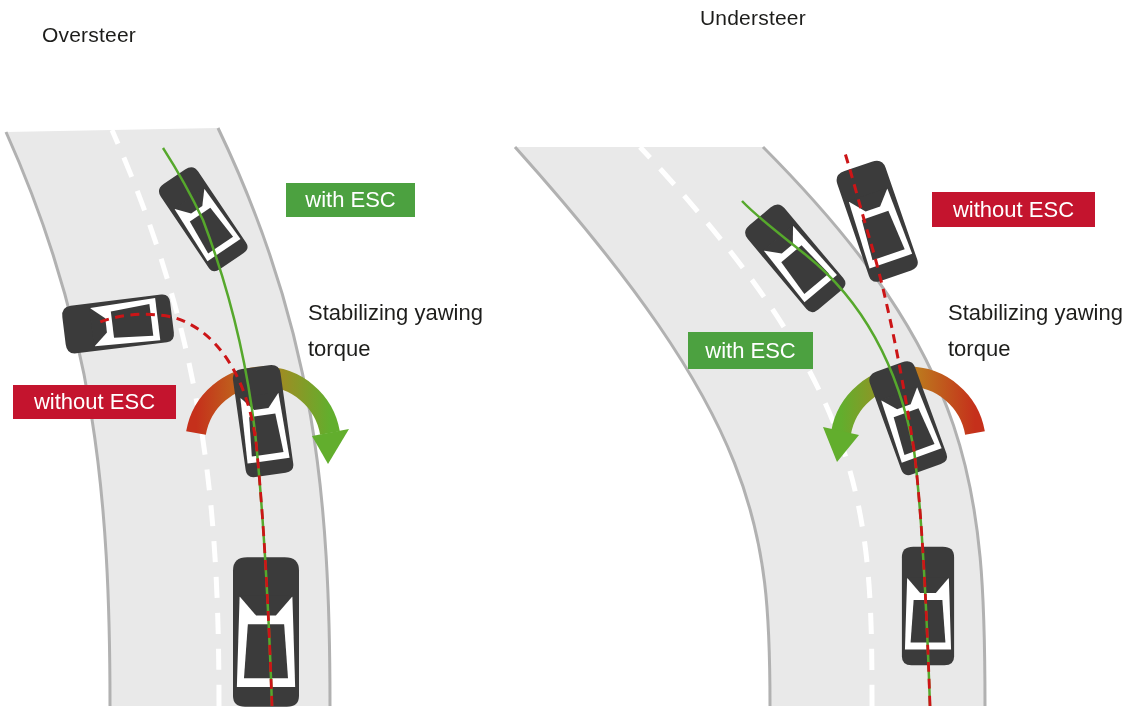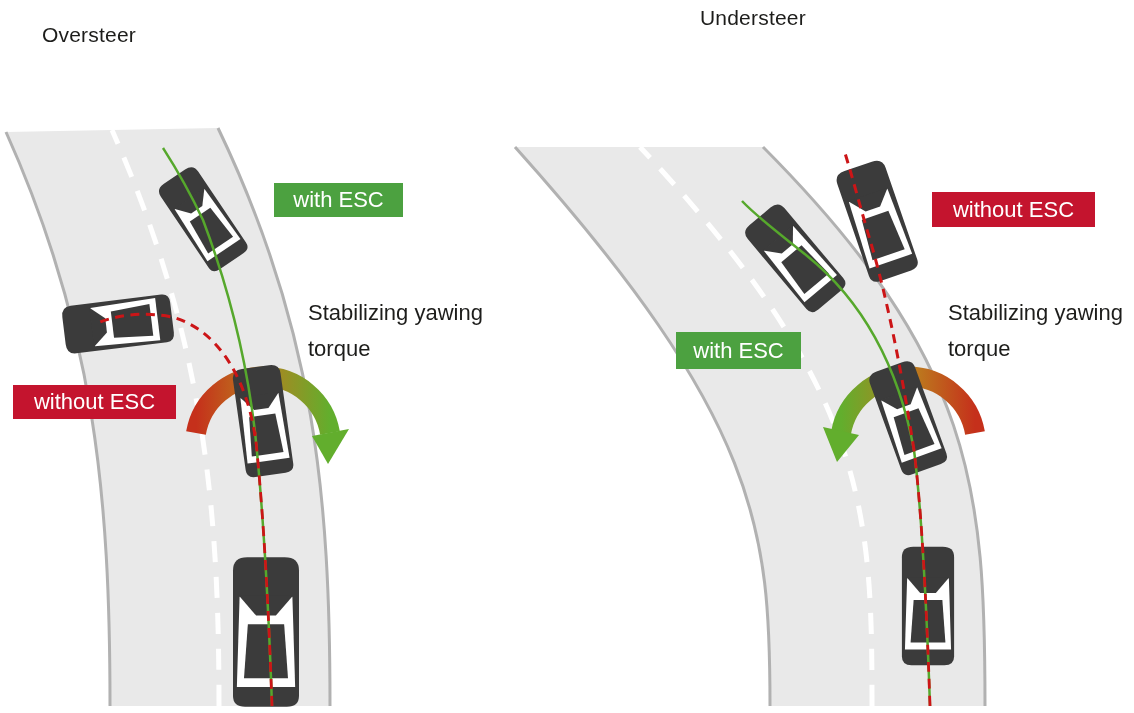--- a/index.html
+++ b/index.html
@@ -2,21 +2,21 @@
 <html style="--background: #ffffff; --text: #1d1d1b; --esc-green: #4ca140; --esc-red: #c4142e; --road-fill: #e9e9e9; --road-edge: #b1b1b1; --lane-marking: #ffffff; --car-body: #3b3b3b; --path-with-esc: #56a82c; --path-without-esc: #cc1517; --arrow-red: #c5301b; --arrow-mid: #bc7c1e; --arrow-green: #62ae2d;"><head>
 <meta charset="utf-8">
 <style>
   html,body{margin:0;padding:0;}
   body{background:var(--background,#fff);font-family:"Liberation Sans",sans-serif;}
   .stage{position:relative;width:1134px;height:713px;overflow:hidden;background:var(--background,#fff);}
   .scene{position:absolute;top:0;}
   .title{position:absolute;margin:0;font-size:21px;font-weight:500;color:var(--text,#1d1d1b);letter-spacing:.2px;}
   .badge{position:absolute;display:flex;align-items:center;justify-content:center;
          color:#fff;font-size:22px;white-space:nowrap;}
-  .badge.green{background:var(--esc-green,#4ca140);}
+  .badge.green{background:var(--esc-green,#4ca140);margin-left:12px;}
   .badge.red{background:var(--esc-red,#c4142e);}
   .torque{position:absolute;width:185px;font-size:22px;line-height:36px;color:var(--text,#1d1d1b);}
 </style>
 </head>
 <body>
 
 <div class="stage">
 
   <h2 class="title" style="left:42px;top:6px;margin-top:17px;">Oversteer</h2>
 

